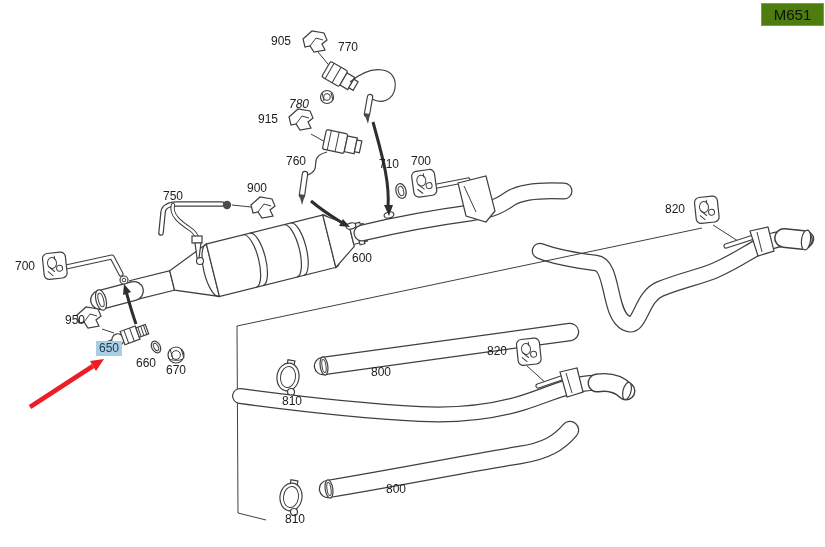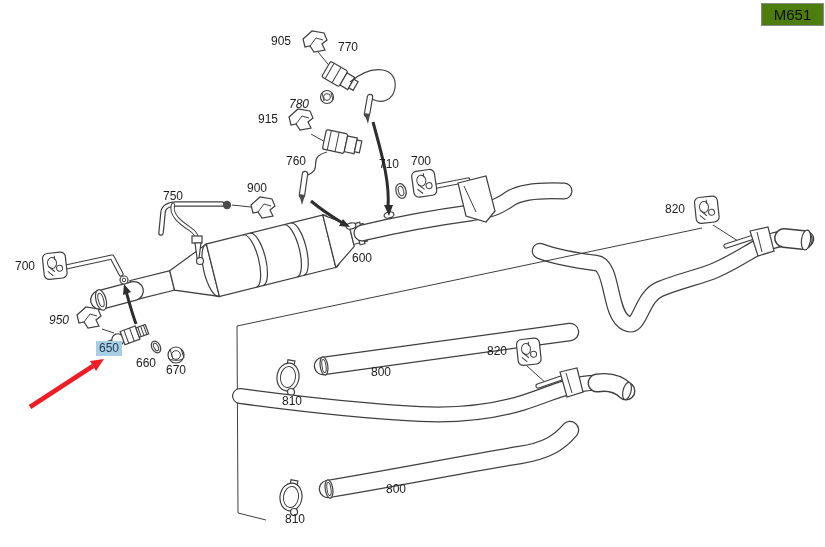--- a/index.html
+++ b/index.html
@@ -281,21 +281,21 @@
       <div class="part-label" style="left: 289px; top: 98px; font-style: italic;">780</div>
       <div class="part-label" style="left: 258px; top: 113px;">915</div>
       <div class="part-label" style="left: 286px; top: 155px;">760</div>
       <div class="part-label" style="left: 163px; top: 190px;">750</div>
       <div class="part-label" style="left: 247px; top: 182px;">900</div>
       <div class="part-label" style="left: 379px; top: 158px;">710</div>
       <div class="part-label" style="left: 411px; top: 155px;">700</div>
       <div class="part-label" style="left: 352px; top: 252px;">600</div>
       <div class="part-label" style="left: 665px; top: 203px;">820</div>
       <div class="part-label" style="left: 15px; top: 260px;">700</div>
-      <div class="part-label" style="left: 49px; top: 314px; font-style: italic;">950</div>
+      <div class="part-label" style="left: 65px; top: 314px;">950</div>
       <div class="part-label highlighted" style="left: 99px; top: 342px;">650</div>
       <div class="part-label" style="left: 136px; top: 357px;">660</div>
       <div class="part-label" style="left: 166px; top: 364px;">670</div>
       <div class="part-label" style="left: 371px; top: 366px;">800</div>
       <div class="part-label" style="left: 282px; top: 395px;">810</div>
       <div class="part-label" style="left: 487px; top: 345px;">820</div>
       <div class="part-label" style="left: 386px; top: 483px;">800</div>
       <div class="part-label" style="left: 285px; top: 513px;">810</div>
     </div>
 

